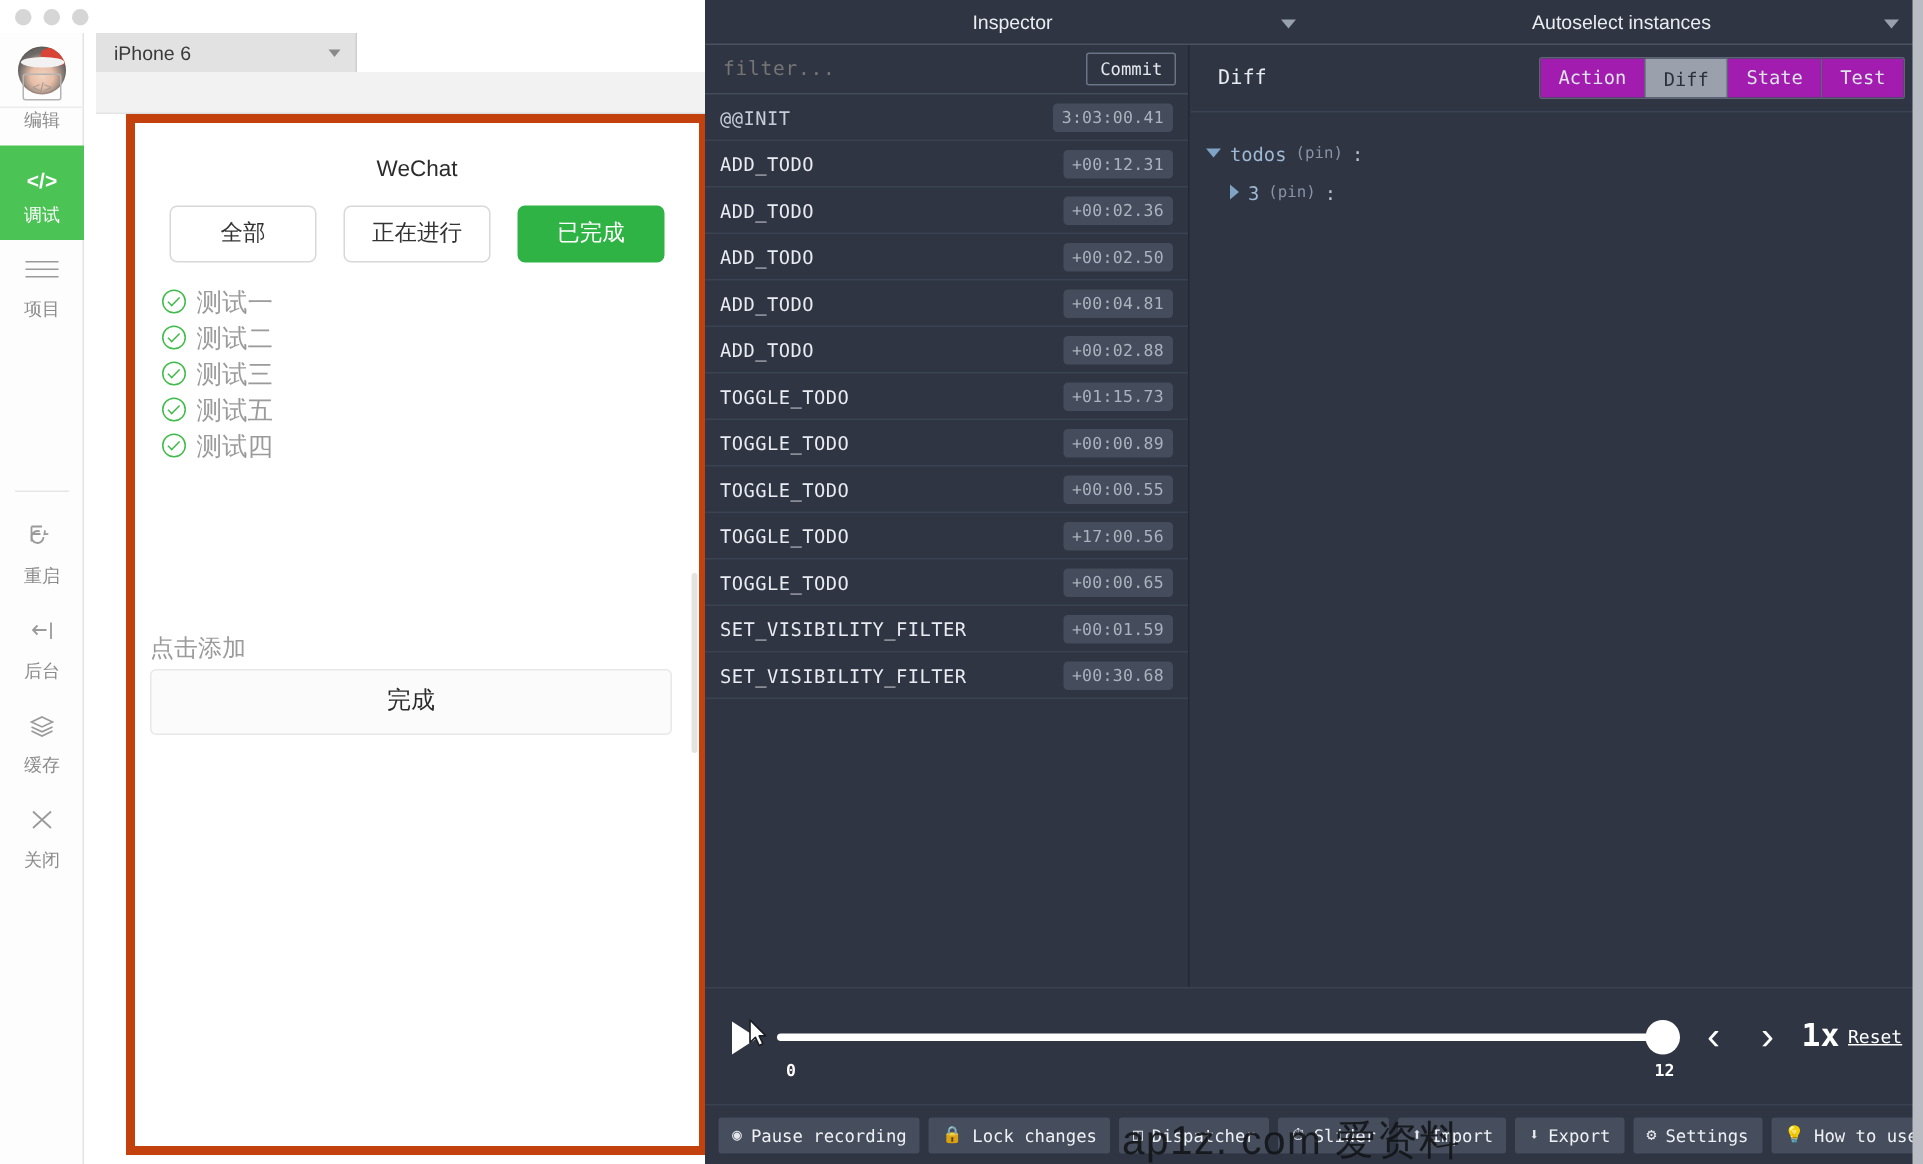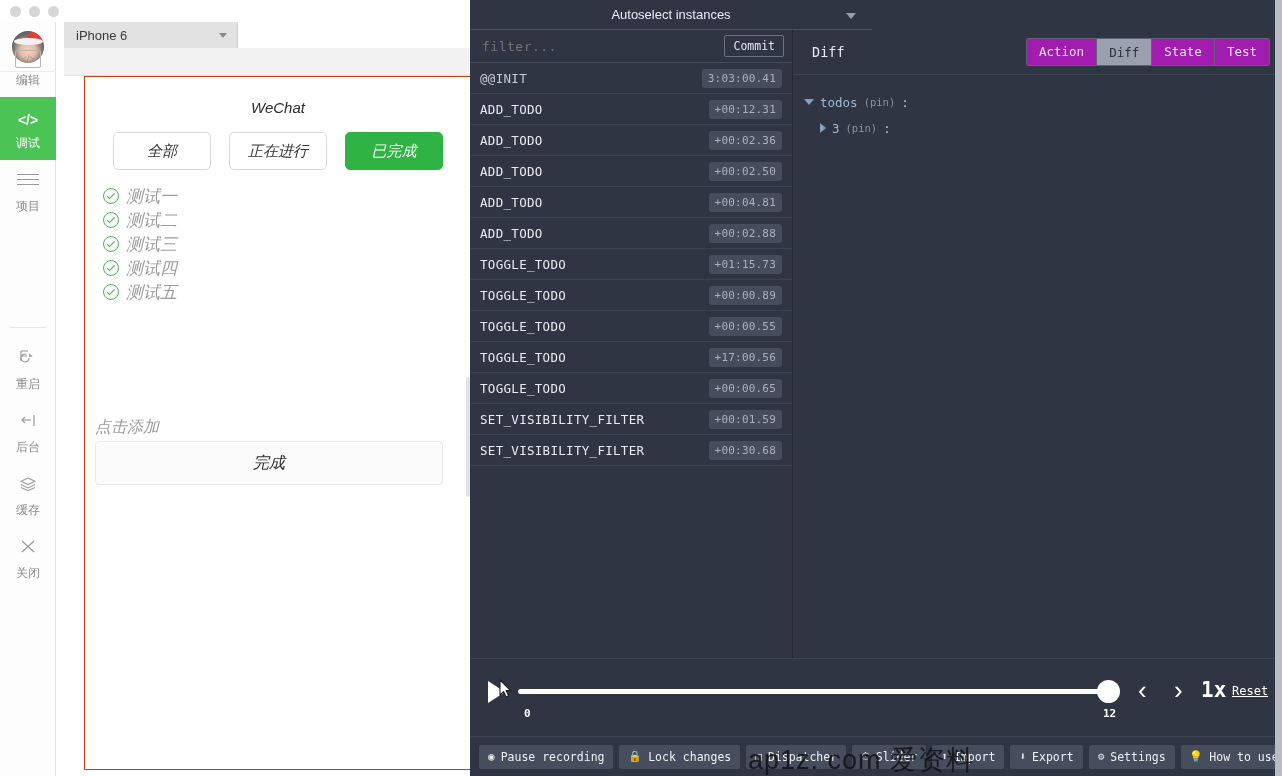--- a/index.html
+++ b/index.html
@@ -117,24 +117,23 @@
   .simsubbar {
     position: absolute; left: 8px; top: 26px;
     width: 406px; height: 28px; background: #f2f2f2;
     border-bottom: 1px solid #e4e4e4;
   }
 
   .phone {
     position: absolute; left: 28px; top: 54px;
     width: 388px; height: 694px;
     background: #ffffff;
-    border: 1px solid #c2410c;
+    border: 6px solid #c2410c;
     box-shadow: 0 0 0 1px rgba(0,0,0,.02);
     overflow: hidden;
-    font-style: italic;
   }
   .wx-title {
     text-align: center; font-size: 15px; color: #2b2b2b;
     padding: 22px 0 16px; font-weight: 400;
   }
   .filters { display: flex; justify-content: center; gap: 18px; }
   .fbtn {
     width: 98px; height: 38px; line-height: 36px; text-align: center;
     border: 1px solid #d8d8d8; border-radius: 5px;
     background: #ffffff; font-size: 15px; color: #333333;
@@ -462,38 +461,42 @@
           <div class="todo">
             <span class="chk"></span>
             <span>测试二</span>
           </div>
           <div class="todo">
             <span class="chk"></span>
             <span>测试三</span>
           </div>
           <div class="todo">
             <span class="chk"></span>
-            <span>测试四</span>
+            <span>测试五</span>
           </div>
           <div class="todo">
             <span class="chk"></span>
-            <span>测试五</span>
+            <span>测试四</span>
           </div>
         </div>
 
         <div class="add-hint">点击添加</div>
         <div class="done-btn">完成</div>
         <div class="phone-scroll"></div>
       </div>
     </div>
   </div>
 
   <div class="redux">
 
     <div class="rx-top">
+      <div class="rx-top-cell left">
+        <span>Inspector</span>
+        <span class="caret2"></span>
+      </div>
       <div class="rx-top-cell right">
         <span>Autoselect instances</span>
         <span class="caret2"></span>
       </div>
     </div>
 
     <div class="rx-left">
       <div class="filterbar">
         <input class="filter-ph" style="background: transparent; border: 0px; outline: 0px; font-family: &quot;DejaVu Sans Mono&quot;, monospace;" placeholder="filter...">
         <button class="commit-btn">Commit</button>

